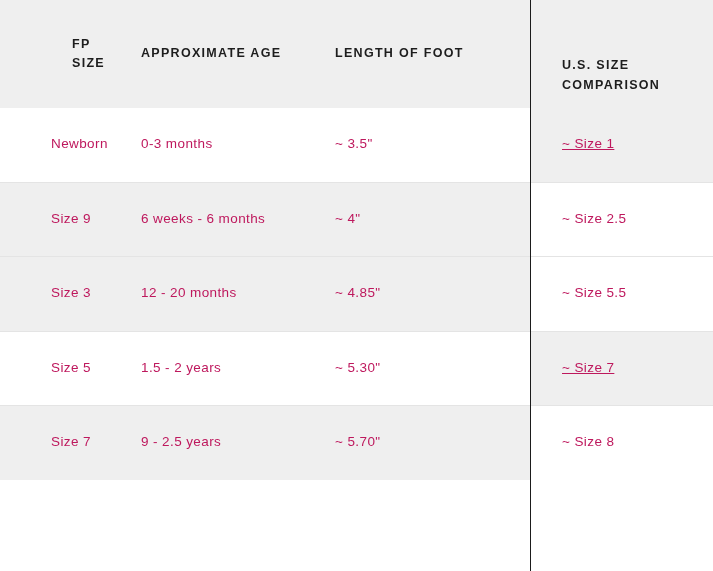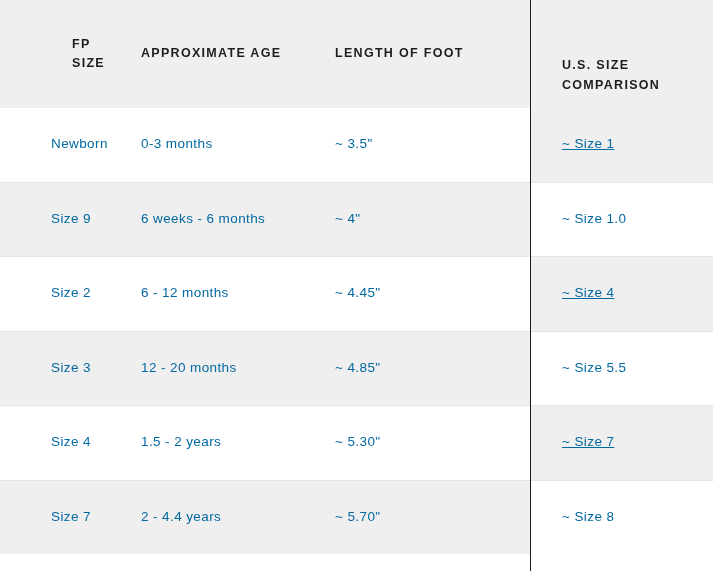--- a/index.html
+++ b/index.html
@@ -51,21 +51,21 @@
     padding-right: 14px;
     line-height: 1.55;
   }
 
   thead th.th-fp .cell-inner { padding-left: 72px; }
   thead th.th-us .cell-inner { padding-left: 31px; margin-top: 43px; }
 
   tbody td {
     font-size: 13.5px;
     letter-spacing: 0.4px;
-    color: #0369a1;
+    color: #be185d;
     height: 73.5px;
     padding: 0;
     vertical-align: middle;
     border-bottom: 1px solid #e4e4e4;
   }
 
   tbody td .cell-inner {
     padding-left: 28px;
     padding-right: 14px;
     line-height: 1.4;
@@ -143,71 +143,57 @@
         <td class="td-fp">
           <div class="cell-inner">Size 9</div>
         </td>
         <td class="td-age">
           <div class="cell-inner">6 weeks - 6 months</div>
         </td>
         <td class="td-length">
           <div class="cell-inner">~ 4"</div>
         </td>
         <td class="td-us">
-          <div class="cell-inner">~ Size 1.0</div>
+          <div class="cell-inner">~ Size 2.5</div>
+        </td>
+      </tr>
+      <tr class="row-odd">
+        <td class="td-fp">
+          <div class="cell-inner">Size 3</div>
+        </td>
+        <td class="td-age">
+          <div class="cell-inner">12 - 20 months</div>
+        </td>
+        <td class="td-length">
+          <div class="cell-inner">~ 4.85"</div>
+        </td>
+        <td class="td-us">
+          <div class="cell-inner">~ Size 5.5</div>
         </td>
       </tr>
       <tr class="row-even">
         <td class="td-fp">
-          <div class="cell-inner">Size 2</div>
-        </td>
-        <td class="td-age">
-          <div class="cell-inner">6 - 12 months</div>
-        </td>
-        <td class="td-length">
-          <div class="cell-inner">~ 4.45"</div>
-        </td>
-        <td class="td-us">
-          <div class="cell-inner">~ Size 4</div>
+          <div class="cell-inner">Size 5</div>
+        </td>
+        <td class="td-age">
+          <div class="cell-inner">1.5 - 2 years</div>
+        </td>
+        <td class="td-length">
+          <div class="cell-inner">~ 5.30"</div>
+        </td>
+        <td class="td-us">
+          <div class="cell-inner">~ Size 7</div>
         </td>
       </tr>
       <tr class="row-odd">
         <td class="td-fp">
-          <div class="cell-inner">Size 3</div>
-        </td>
-        <td class="td-age">
-          <div class="cell-inner">12 - 20 months</div>
-        </td>
-        <td class="td-length">
-          <div class="cell-inner">~ 4.85"</div>
-        </td>
-        <td class="td-us">
-          <div class="cell-inner">~ Size 5.5</div>
-        </td>
-      </tr>
-      <tr class="row-even">
-        <td class="td-fp">
-          <div class="cell-inner">Size 4</div>
-        </td>
-        <td class="td-age">
-          <div class="cell-inner">1.5 - 2 years</div>
-        </td>
-        <td class="td-length">
-          <div class="cell-inner">~ 5.30"</div>
-        </td>
-        <td class="td-us">
-          <div class="cell-inner">~ Size 7</div>
-        </td>
-      </tr>
-      <tr class="row-odd">
-        <td class="td-fp">
           <div class="cell-inner">Size 7</div>
         </td>
         <td class="td-age">
-          <div class="cell-inner">2 - 4.4 years</div>
+          <div class="cell-inner">9 - 2.5 years</div>
         </td>
         <td class="td-length">
           <div class="cell-inner">~ 5.70"</div>
         </td>
         <td class="td-us">
           <div class="cell-inner">~ Size 8</div>
         </td>
       </tr>
     </tbody>
   </table>

